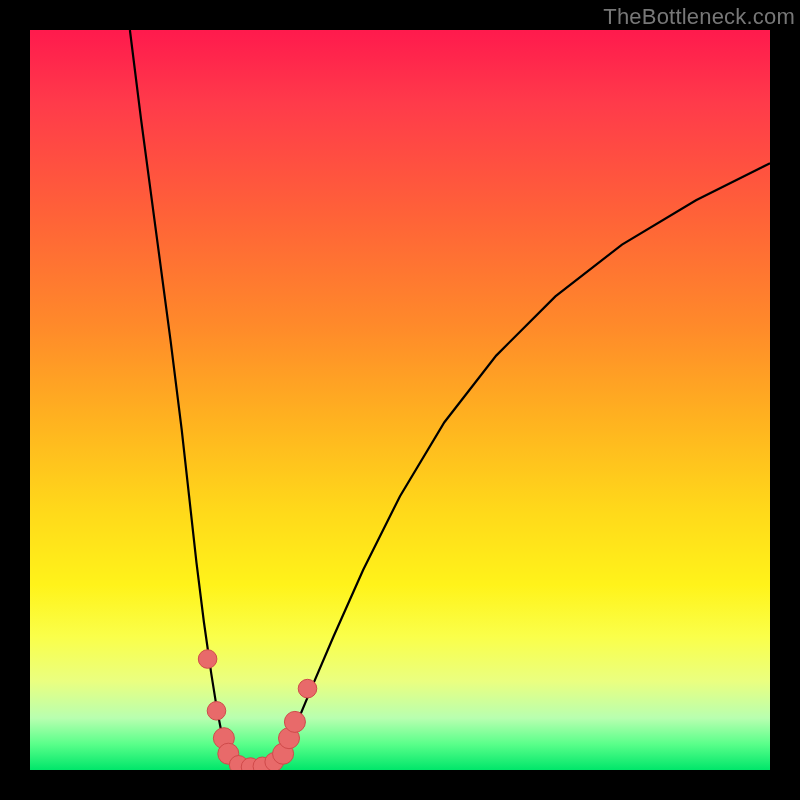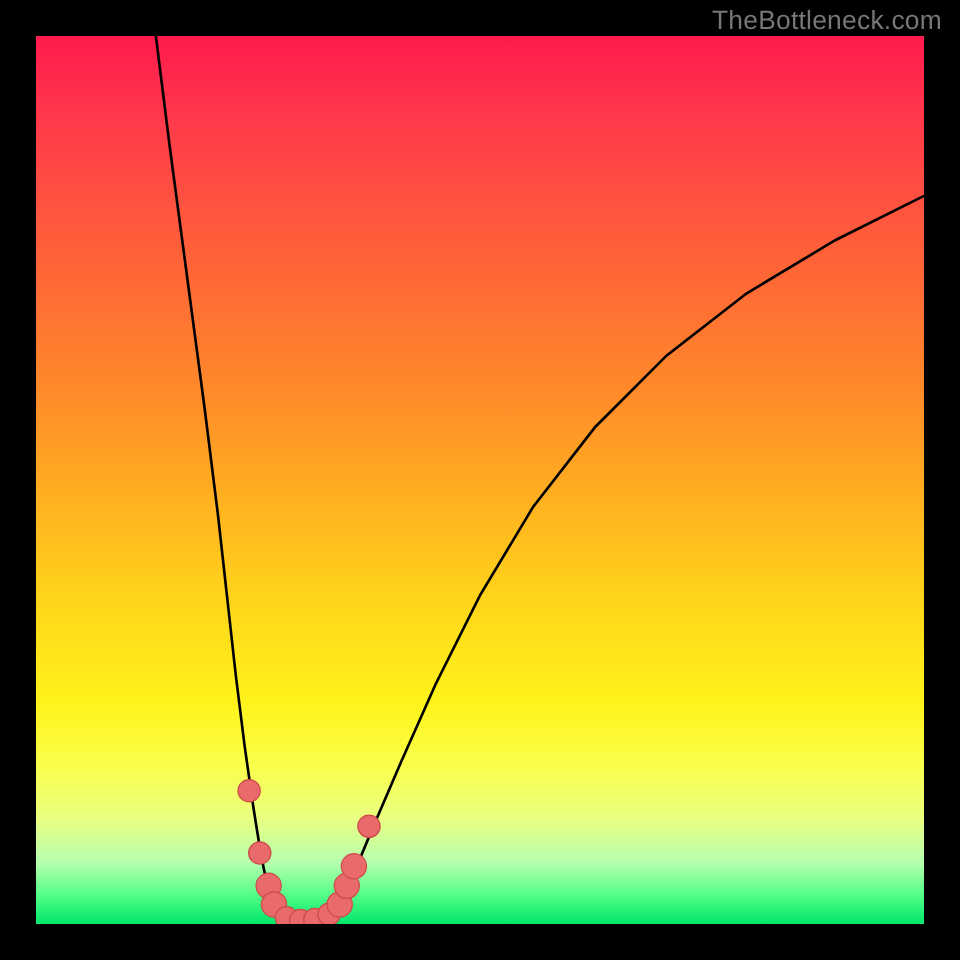--- a/index.html
+++ b/index.html
@@ -35,21 +35,21 @@
       #faff4a 82%,
       #eaff80 88%,
       #b8ffb0 93%,
       #5aff8a 96.5%,
       #00e66a 100%
     );
   }
   .watermark {
     position: absolute;
     top: 4px;
-    right: 15px;
+    right: 5px;
     font-family: Arial, Helvetica, sans-serif;
     font-size: 22px;
     color: #777;
     font-weight: 500;
     letter-spacing: 0.2px;
   }
   svg.curve {
     position: absolute;
     left: 0;
     top: 0;

